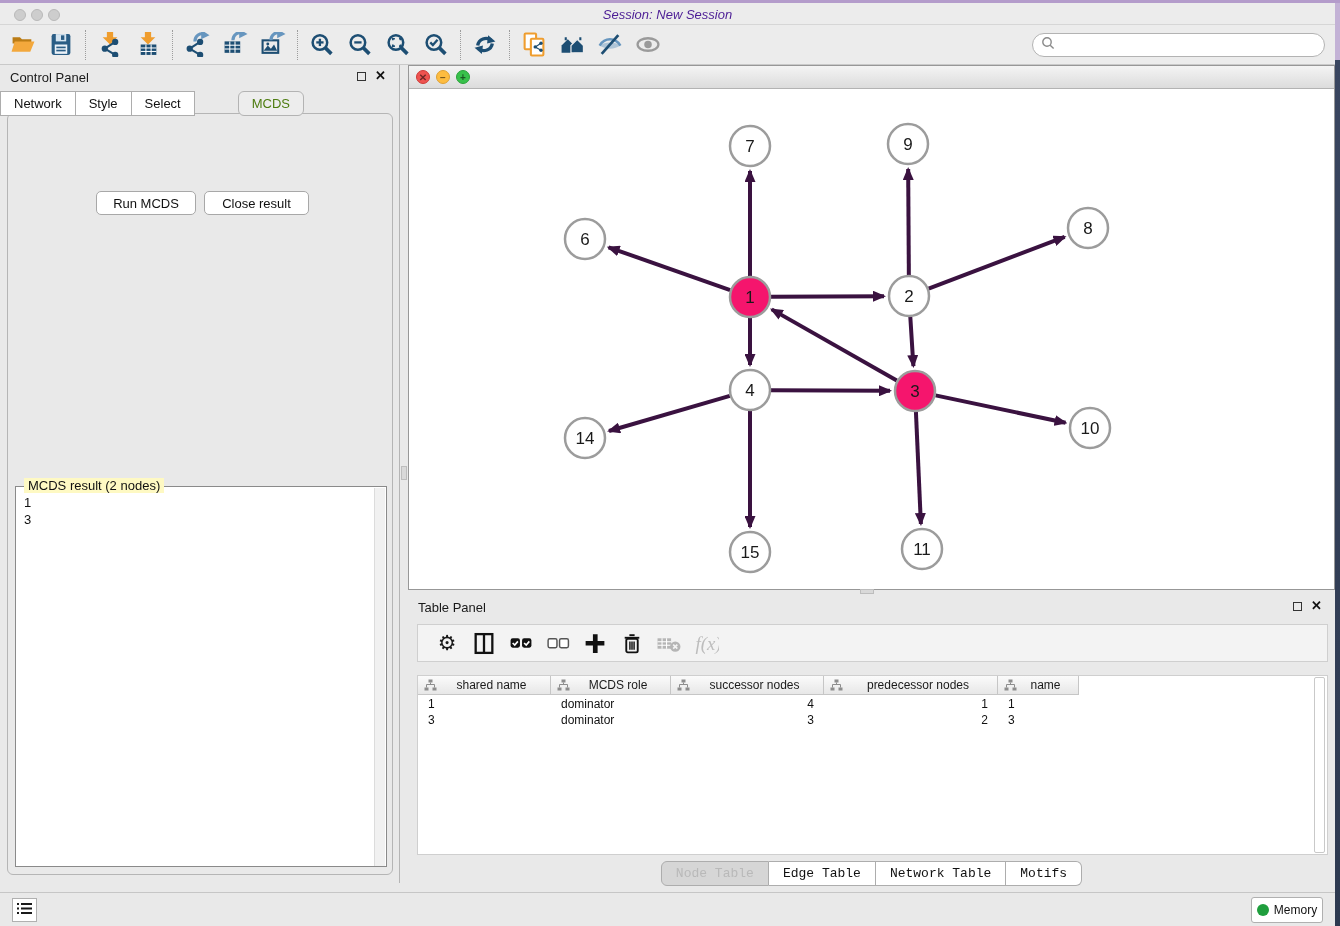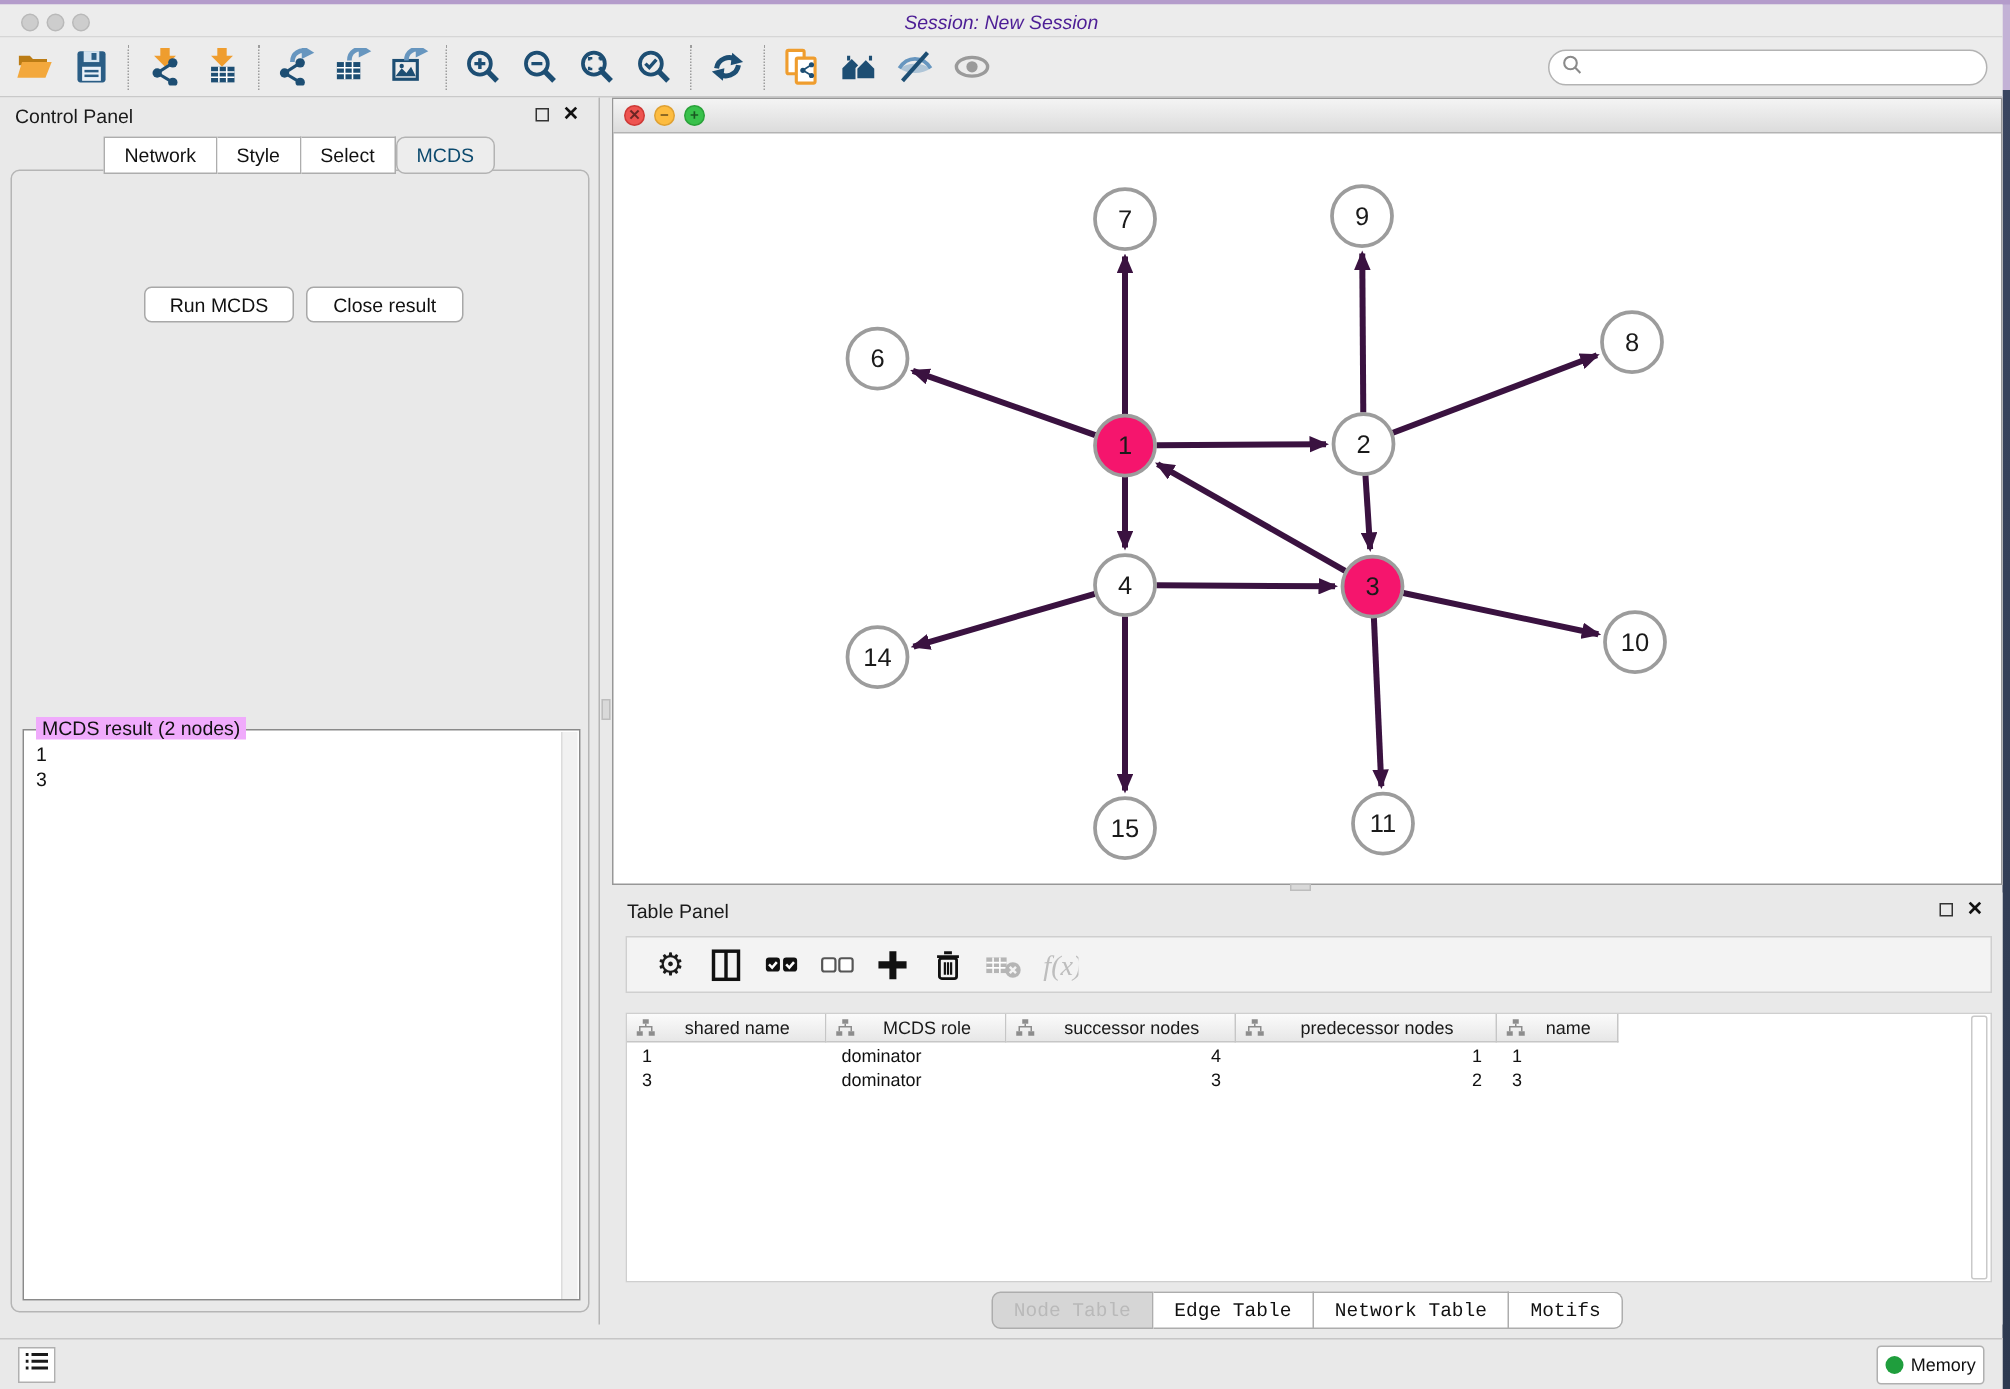--- a/index.html
+++ b/index.html
@@ -34,42 +34,42 @@
   .panel-titlebar { position:absolute; left:0; top:0; width:100%; height:24px; }
   .panel-title { position:absolute; left:10px; top:5px; font-size:13px; color:#1a1a1a; }
   .float-btn { position:absolute; top:7px; width:9px; height:9px;
     border:1.5px solid #333; background:transparent; }
   .close-btn { position:absolute; top:3px; font-size:13px; font-weight:bold; color:#111; }
 
   
   #control-panel { position:absolute; left:0; top:65px; width:400px; height:818px;
     background:#e9e9e9; border-right:1px solid #b5b5b5; }
   #cp-tabs { position:absolute; left:0; top:26px; width:100%; display:flex;
-    justify-content:center; z-index:2; }
+    z-index:2; }
   .cp-tab { font-size:13px; padding:4px 13px; background:#fff;
     border:1px solid #adadad; border-left:none; color:#111; }
   .cp-tab:first-child { border-left:1px solid #adadad; }
-  .cp-tab.active { background:#ededed; color:#0c4a6e; border-radius:6px;
-    border:1px solid #b3b3b3; }
+  .cp-tab.active { background:#ededed; color:#4d7c0f; border-radius:6px;
+    border:1px solid #b3b3b3;margin-left:43px; }
   #cp-content { position:absolute; left:7px; top:48px; width:386px; height:762px;
     border:1px solid #b5b5b5; border-radius:6px; background:#e9e9e9; }
   #opt-label { position:absolute; width:100%; text-align:center; top:22px;
     font-size:13px; color:#111; }
   #criterion-select { position:absolute; left:38px; top:45px; width:310px; height:23px;
     background:#fff; border:1px solid #a8a8a8; border-radius:5px;
     font-size:13px; display:flex; align-items:center; padding-left:10px; color:#111; }
   #criterion-chevrons { position:absolute; right:8px; top:3px; }
   .cp-btn { position:absolute; top:77px; height:24px; background:#fff;
     border:1px solid #a8a8a8; border-radius:5px; font-size:13px; color:#111;
     display:flex; align-items:center; justify-content:center; }
   #run-btn { left:88px; width:100px; }
   #close-panel-btn { left:196px; width:105px; }
   #mcds-fieldset { position:absolute; left:7px; top:372px; width:372px; height:381px;
     border:1px solid #8a8a8a; background:#fff; }
-  #mcds-legend { position:absolute; left:8px; top:-9px; background:#f0abfc;
+  #mcds-legend { position:absolute; left:8px; top:-9px; background:#fef9c3;
     padding:0 4px; font-size:13px; color:#111; }
   #mcds-text { position:absolute; left:8px; top:7px; font-size:13px; color:#111;
     white-space:pre-line; line-height:17px; }
   #mcds-scroll { position:absolute; right:1px; top:1px; width:11px; height:378px;
     background:#f1f1f1; border-left:1px solid #dcdcdc; }
 
   
   #network-window { position:absolute; left:408px; top:65px; width:927px; height:525px;
     border:1px solid #979797; background:#fff; }
   #nw-titlebar { position:absolute; left:0; top:0; width:100%; height:23px;

